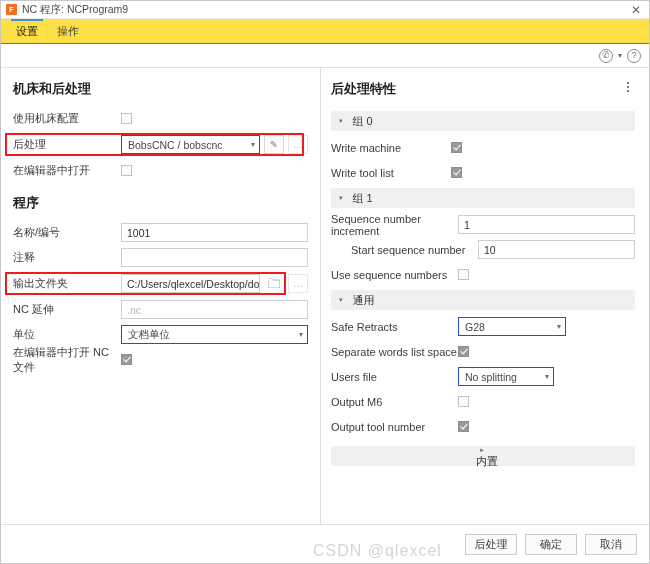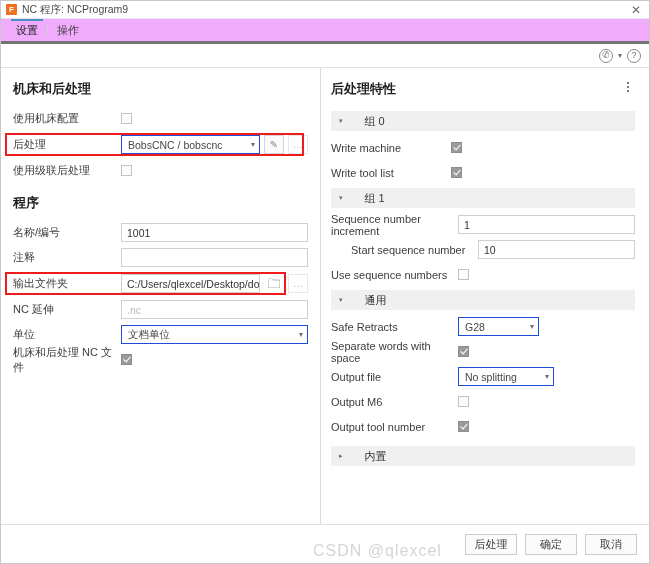--- a/index.html
+++ b/index.html
@@ -49,22 +49,22 @@
   .title-spacer { flex: 1; }
   .close-btn {
     width: 26px; height: 18px;
     display: flex; align-items: center; justify-content: center;
     color: #6a6a6a; font-size: 12px; line-height: 1;
   }
 
   
   .tabbar {
     height: 25px;
-    background: #f0abfc;
-    border-bottom: 3px solid #737373;
+    background: #fde047;
+    border-bottom: 1px solid #737373;
     display: flex;
     align-items: stretch;
     padding-left: 6px;
     flex: none;
   }
   .tab {
     display: flex; align-items: center;
     padding: 0 9px;
     font-size: 11px;
     color: #3b3b3b;
@@ -248,21 +248,20 @@
   
   .grp {
     height: 20px;
     background: #f0f0f0;
     display: flex;
     align-items: center;
     font-size: 11px;
     color: #333333;
     padding-left: 8px;
     margin: 4px 0 5px 0;
-    gap: 12px;
   }
   .grp .tri {
     font-size: 7px;
     color: #6d6d6d;
     margin-right: 10px;
     display: inline-block;
   }
 
   
   .footer {
@@ -338,21 +337,21 @@
         <div class="combo" style="width:152px;">
           <span class="cv">BobsCNC / bobscnc</span>
           <span class="ca">▾</span>
         </div>
         <div class="sq-btn">✎</div>
         <div class="sq-btn ghost">…</div>
         <div class="hl" style="left:-8px; right:4px; top:1px; bottom:1px;"></div>
       </div>
 
       <div class="row">
-        <div class="lbl">使用级联后处理</div>
+        <div class="lbl">在编辑器中打开</div>
         <span class="cbx"></span>
       </div>
 
       <h2 class="section" style="margin-top:12px;">程序</h2>
 
       <div class="row">
         <div class="lbl">名称/编号</div>
         <div class="field" style="width:188px;">1001</div>
       </div>
 
@@ -377,21 +376,21 @@
 
       <div class="row">
         <div class="lbl">单位</div>
         <div class="combo" style="width:188px;">
           <span class="cv">文档单位</span>
           <span class="ca">▾</span>
         </div>
       </div>
 
       <div class="row">
-        <div class="lbl" style="width:108px;">机床和后处理 NC 文件</div>
+        <div class="lbl" style="width:108px;">在编辑器中打开 NC 文件</div>
         <span class="cbx on"></span>
       </div>
 
     </div>
 
     <div class="panel-right">
 
       <div class="rh-head">
         <h2 class="section">后处理特性</h2>
         <div class="dots-vert">
@@ -430,46 +429,46 @@
         <div class="lbl" style="width:127px;">Use sequence numbers</div>
         <span class="cbx"></span>
       </div>
 
       <div class="grp">
         <span class="tri">▾</span>
         <span>通用</span>
       </div>
       <div class="row">
         <div class="lbl" style="width:127px;">Safe Retracts</div>
-        <div class="combo" style="width:81px;">
+        <div class="combo" style="width:108px;">
           <span class="cv">G28</span>
           <span class="ca">▾</span>
         </div>
       </div>
       <div class="row">
-        <div class="lbl" style="width:127px;">Separate words with space</div>
+        <div class="lbl" style="width:127px;">Separate words list space</div>
         <span class="cbx on"></span>
       </div>
       <div class="row">
-        <div class="lbl" style="width:127px;">Output file</div>
+        <div class="lbl" style="width:127px;">Users file</div>
         <div class="combo" style="width:96px;">
           <span class="cv">No splitting</span>
           <span class="ca">▾</span>
         </div>
       </div>
       <div class="row">
         <div class="lbl" style="width:127px;">Output M6</div>
         <span class="cbx"></span>
       </div>
       <div class="row">
         <div class="lbl" style="width:127px;">Output tool number</div>
         <span class="cbx on"></span>
       </div>
 
-      <div class="grp" style="margin-top:8px;">
+      <div class="grp" style="margin-top:8px;flex-direction:column;">
         <span class="tri">▸</span>
         <span>内置</span>
       </div>
 
     </div>
   </div>
 
   <div class="footer">
     <div class="btn">后处理</div>
     <div class="btn">确定</div>

